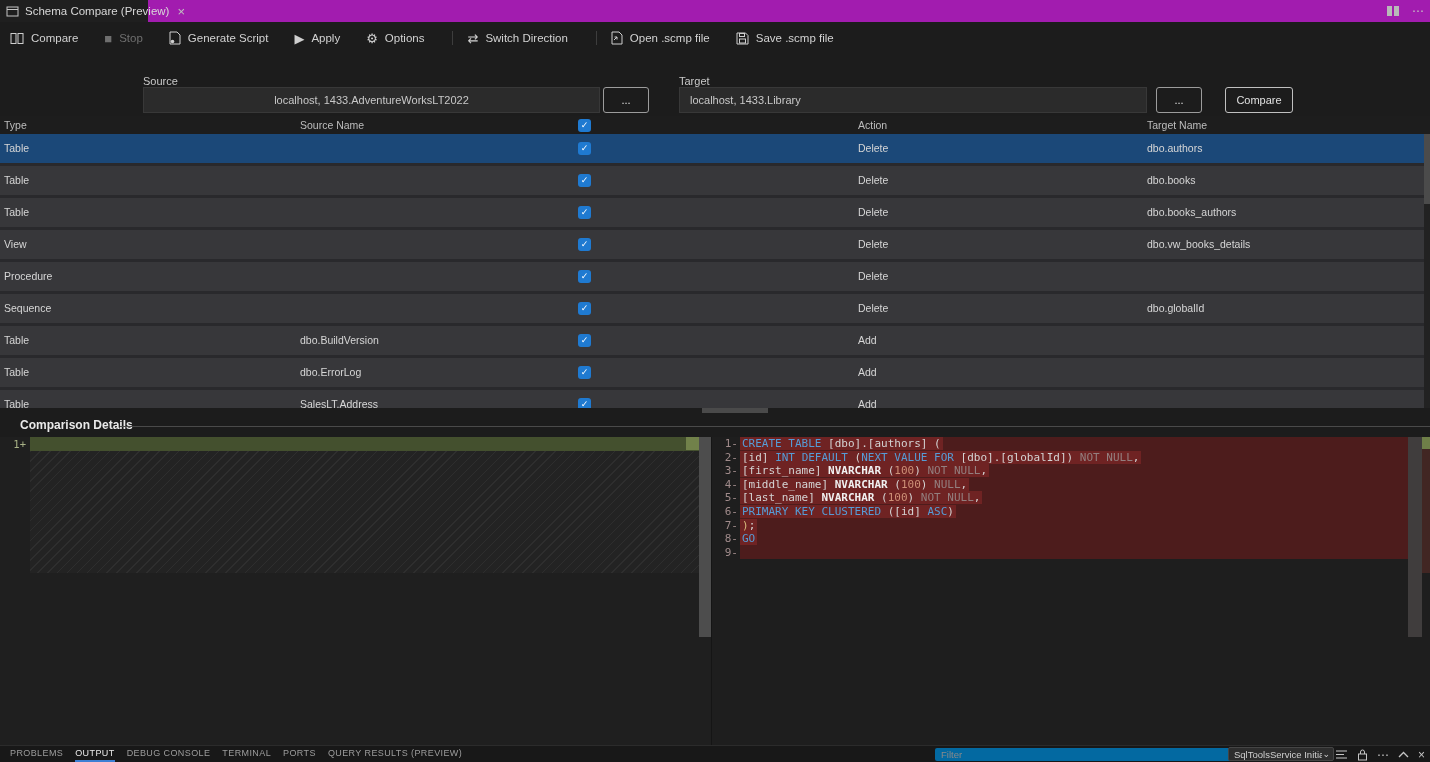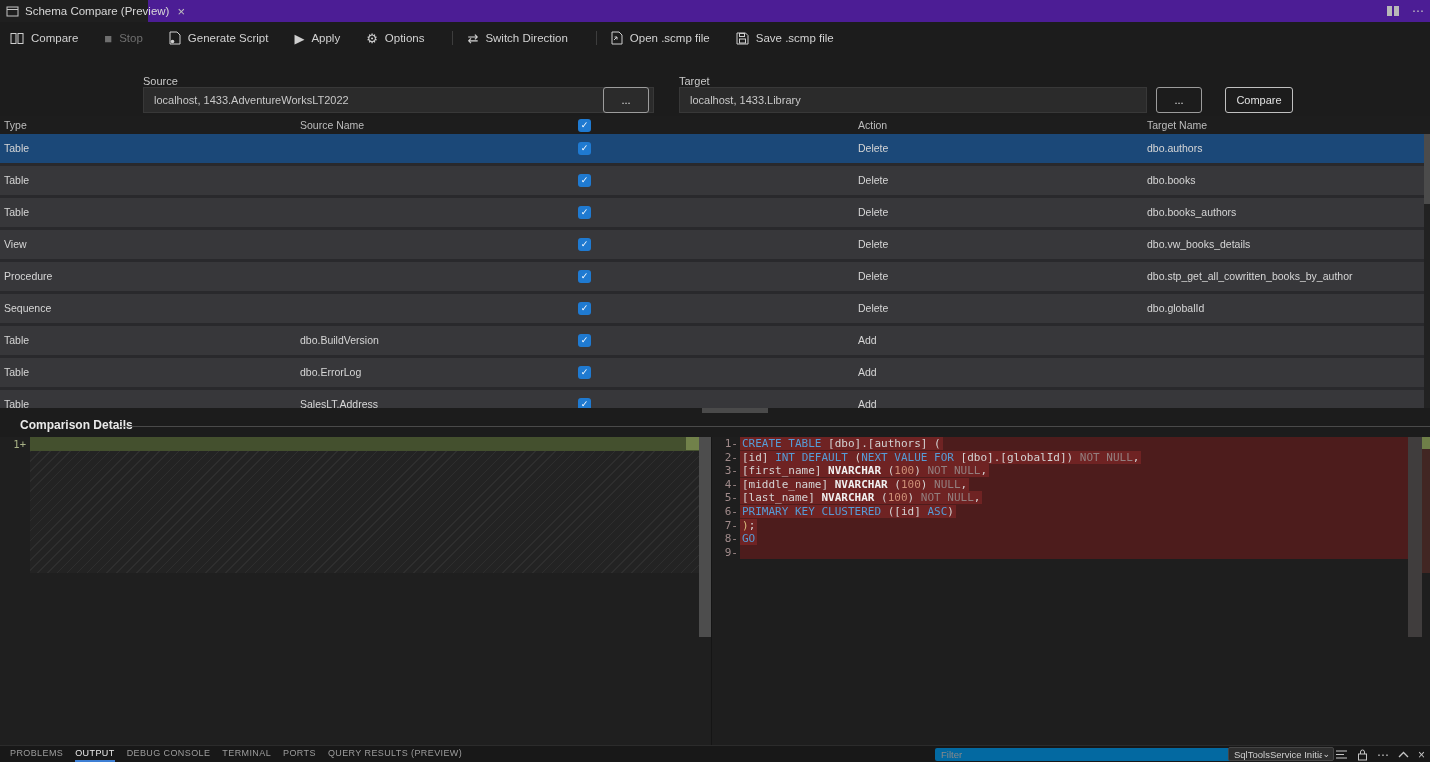--- a/index.html
+++ b/index.html
@@ -1,21 +1,21 @@
 <!DOCTYPE html>
 <html><head>
 <meta charset="utf-8">
 <style>
   * { margin:0; padding:0; box-sizing:border-box; }
   html,body { width:1430px; height:762px; background:#1c1c1c; overflow:hidden;
               font-family:"Liberation Sans", sans-serif; }
   .screen { position:relative; width:1430px; height:762px; background:#1c1c1c; }
 
   
-  .tabbar { position:absolute; left:0; top:0; width:1430px; height:22px; background:#4c1d95; }
+  .tabbar { position:absolute; left:0; top:0; width:1430px; height:22px; background:#a21caf; }
   .tab { position:absolute; left:0; top:0; height:22px; width:148px; background:#1f1f1f;
          display:flex; align-items:center; padding:0 6px; }
   .tab-title { font-size:11.5px; color:#d8d8d8; margin-left:6px; white-space:nowrap; }
   .tab-close { margin-left:8px; color:#c0c0c0; font-size:13px; line-height:13px; cursor:pointer; }
   .tabbar-right { position:absolute; right:6px; top:0; height:22px; display:flex; align-items:center; gap:12px; color:#b8b8b8; }
 
   
   .toolbar { position:absolute; left:0; top:22px; width:1430px; height:32px; background:#1c1c1c;
              display:flex; align-items:center; padding-left:10px; }
   .tb-item { display:flex; align-items:center; gap:7px; font-size:11.5px; color:#d2d2d2;
@@ -174,21 +174,21 @@
             <path d="M1 1 h8.5 l2.5 2.5 v8.5 h-11 z" fill="none" stroke="#cfcfcf"></path>
             <rect x="3.5" y="7" width="6" height="4" fill="none" stroke="#cfcfcf"></rect>
             <rect x="3.5" y="1.5" width="5" height="3" fill="none" stroke="#cfcfcf"></rect>
           </svg>
       </span>
       <span>Save .scmp file</span>
     </div>
   </div>
 
   <span class="form-label" style="left:143px;">Source</span>
-  <input class="form-input" style="left: 143px; width: 511px;" readonly="" value="localhost, 1433.AdventureWorksLT2022">
+  <input class="form-input" style="left: 143px; width: 457px; text-align: center;" readonly="" value="localhost, 1433.AdventureWorksLT2022">
   <div class="btn" style="left:603px; width:46px;">...</div>
 
   <span class="form-label" style="left:679px;">Target</span>
   <input class="form-input" style="left: 679px; width: 468px;" readonly="" value="localhost, 1433.Library">
   <div class="btn" style="left:1156px; width:46px;">...</div>
   <div class="btn" style="left:1225px; width:68px; border-color:#c0c0c0;">Compare</div>
 
   <div class="grid-header">
     <span class="cell c-type">Type</span>
     <span class="cell c-src">Source Name</span>
@@ -224,21 +224,20 @@
         <span class="cell c-src"></span>
         <span class="cb">✓</span>
         <span class="cell c-act">Delete</span>
         <span class="cell c-tgt">dbo.vw_books_details</span>
       </div>
       <div class="grow">
         <span class="cell c-type">Procedure</span>
         <span class="cell c-src"></span>
         <span class="cb">✓</span>
         <span class="cell c-act">Delete</span>
-        <span class="cell c-tgt">dbo.stp_get_all_cowritten_books_by_author</span>
       </div>
       <div class="grow">
         <span class="cell c-type">Sequence</span>
         <span class="cell c-src"></span>
         <span class="cb">✓</span>
         <span class="cell c-act">Delete</span>
         <span class="cell c-tgt">dbo.globalId</span>
       </div>
       <div class="grow">
         <span class="cell c-type">Table</span>

